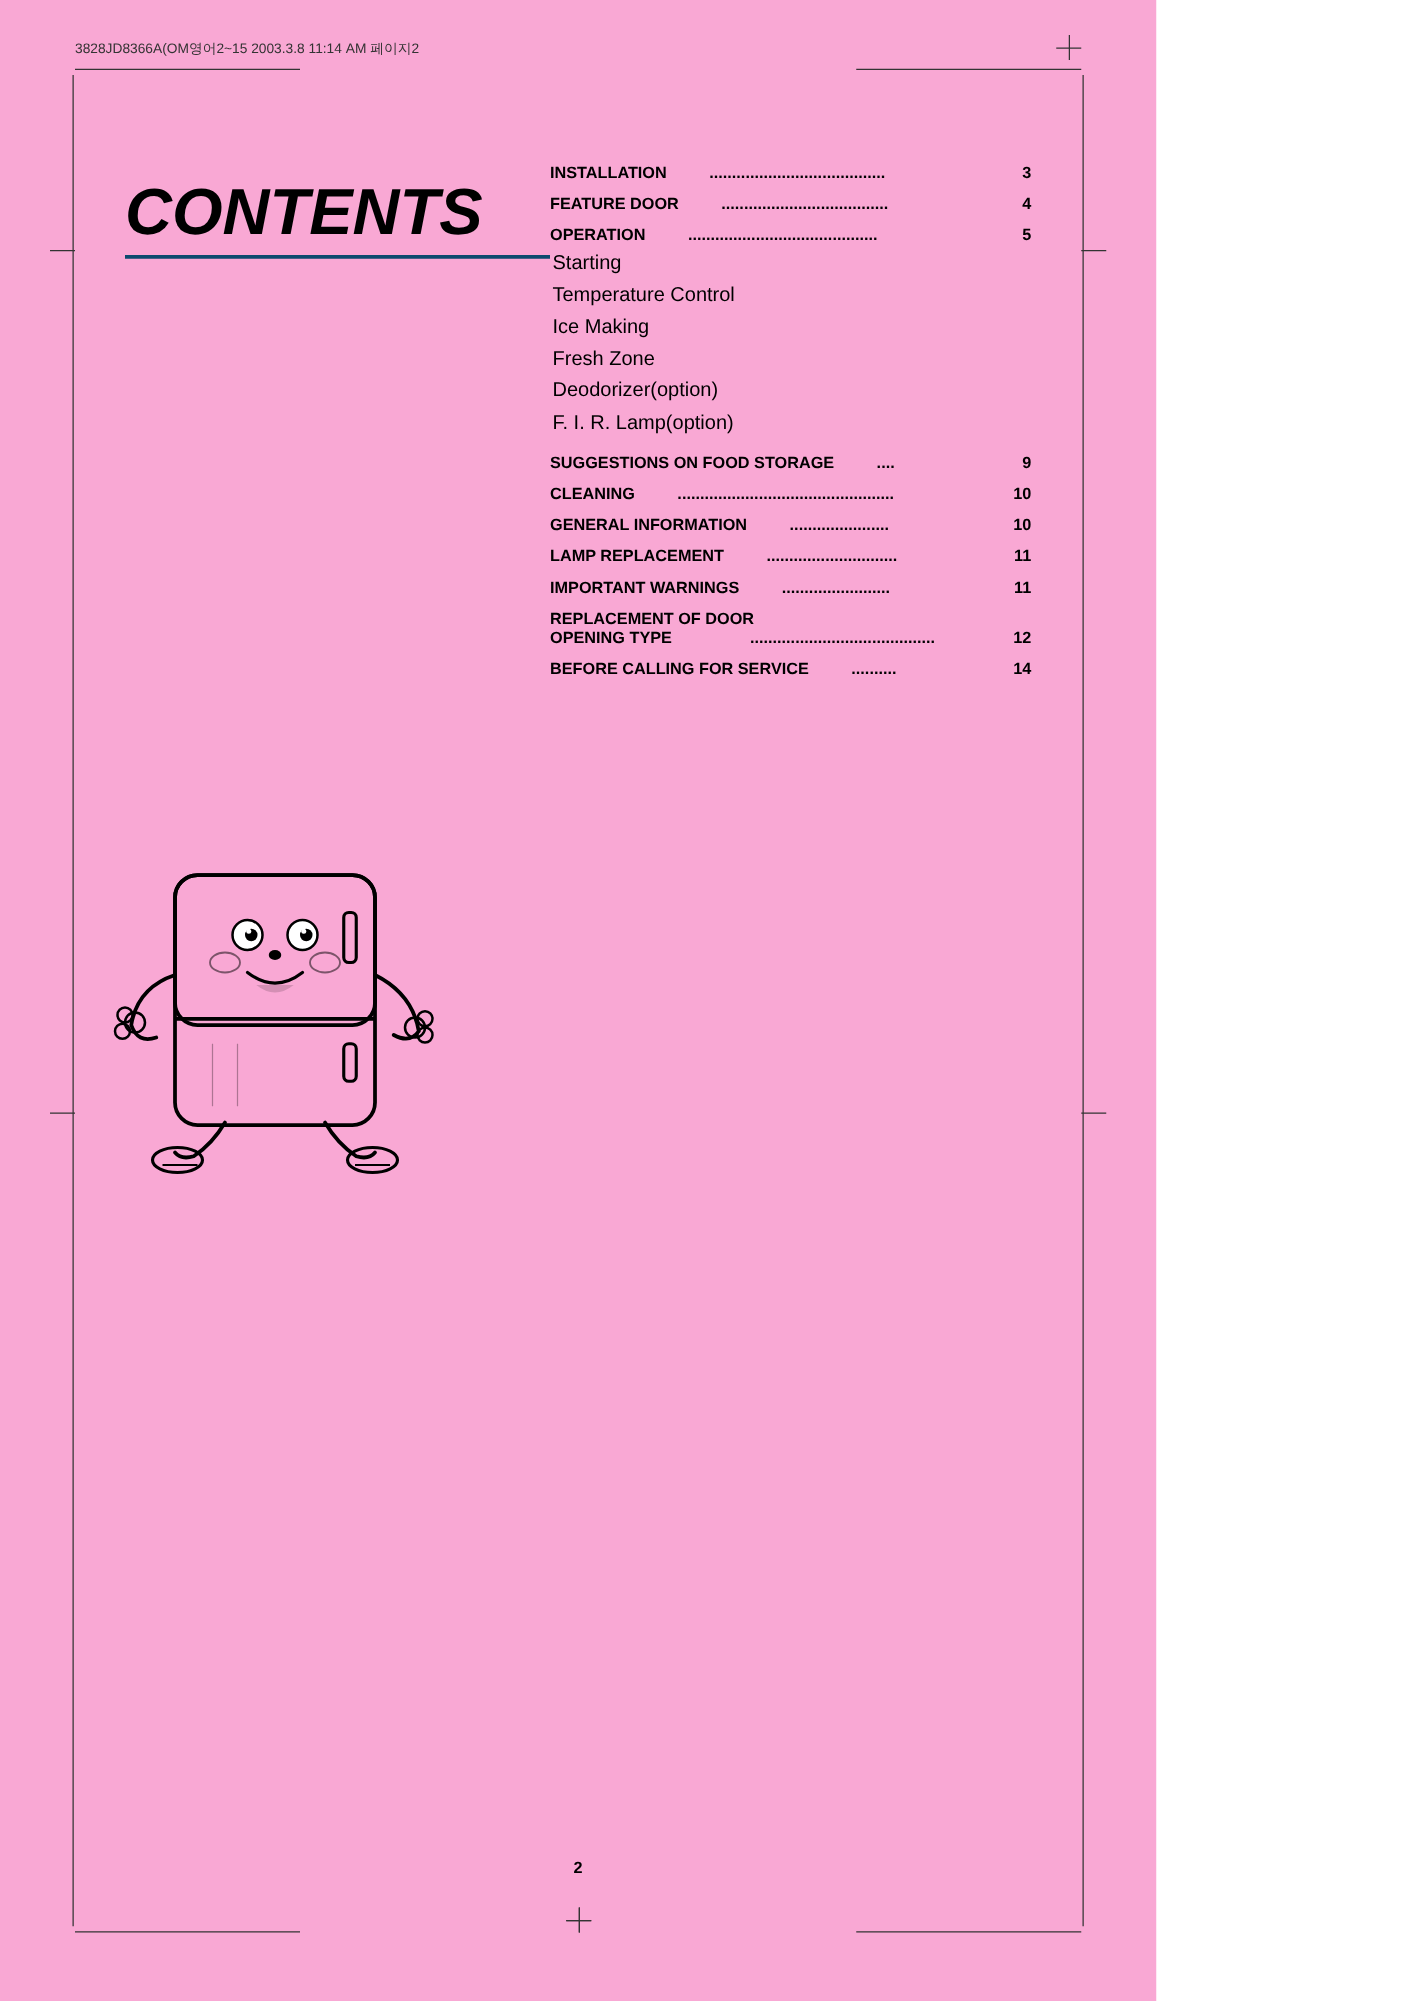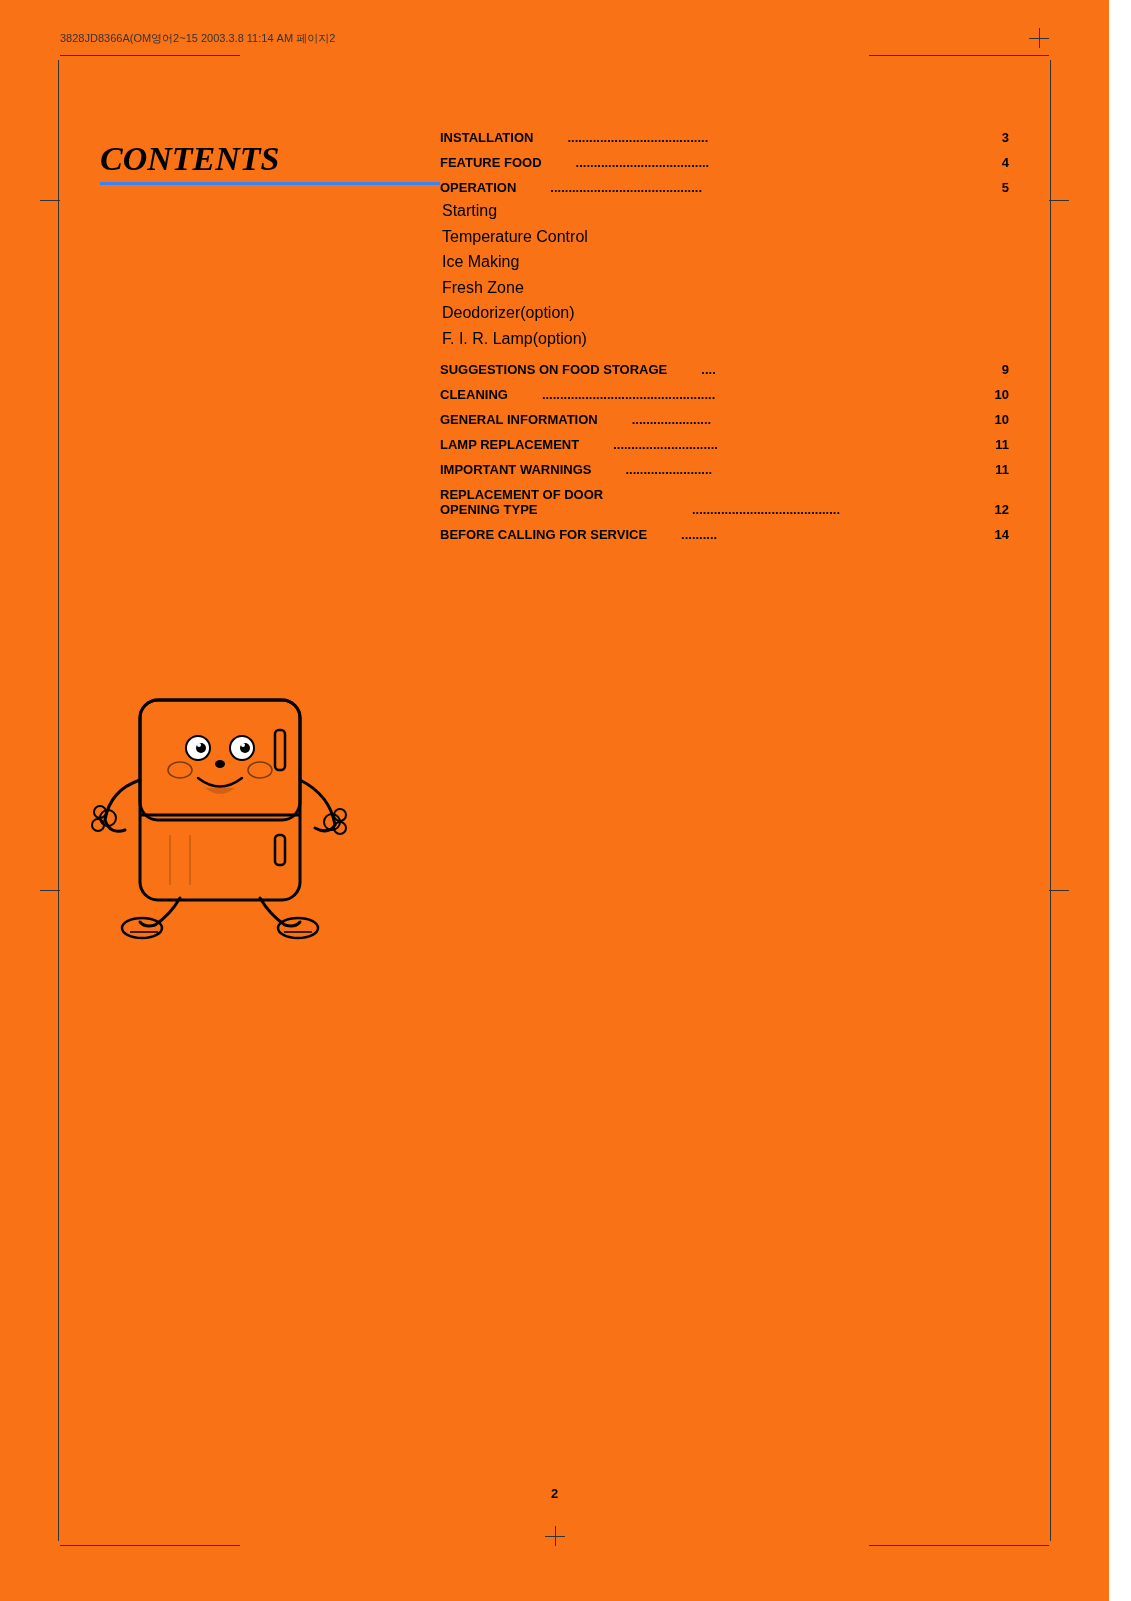--- a/index.html
+++ b/index.html
@@ -11,24 +11,24 @@
     body {
       width: 1131px;
       height: 1601px;
       background: #ffffff;
       font-family: 'Times New Roman', Times, serif;
       position: relative;
       overflow: hidden;
     }
 
     .page-container {
-      width: 1109px;
+      width: 925px;
       height: 1601px;
       position: relative;
-      background: #f97316;
+      background: #f9a8d4;
     }
 
     
     .header-bar {
       position: absolute;
       top: 28px;
       left: 60px;
       right: 60px;
       display: flex;
       justify-content: space-between;
@@ -95,26 +95,26 @@
       width: 20px;
       height: 1px;
       background: #333;
     }
 
     
     .contents-title {
       position: absolute;
       top: 140px;
       left: 100px;
-      font-size: 34px;
+      font-size: 52px;
       font-weight: bold;
       font-style: italic;
-      font-family: Liberation Serif, serif;
+      font-family: Liberation Sans, sans-serif;
       color: #000;
-      border-bottom: 3px solid #3b82f6;
+      border-bottom: 3px solid #0c4a6e;
       padding-bottom: 4px;
       width: 340px;
     }
 
     
     .toc-section {
       position: absolute;
       top: 130px;
       left: 440px;
       right: 100px;
@@ -277,21 +277,21 @@
     <div class="toc-entry">
       <div class="toc-main">
         <span class="toc-main-text">INSTALLATION</span>
         <span class="toc-dots"> ....................................... </span>
         <span class="toc-page">3</span>
       </div>
     </div>
 
     <div class="toc-entry">
       <div class="toc-main">
-        <span class="toc-main-text">FEATURE FOOD</span>
+        <span class="toc-main-text">FEATURE DOOR</span>
         <span class="toc-dots"> ..................................... </span>
         <span class="toc-page">4</span>
       </div>
     </div>
 
     <div class="toc-entry">
       <div class="toc-main">
         <span class="toc-main-text">OPERATION</span>
         <span class="toc-dots"> .......................................... </span>
         <span class="toc-page">5</span>

